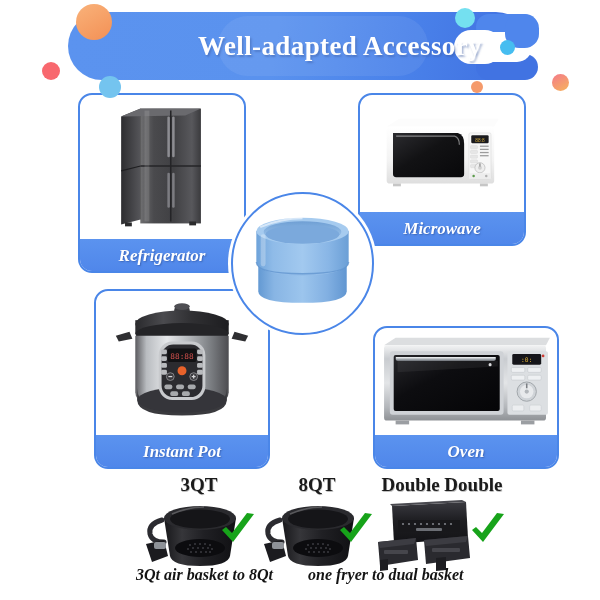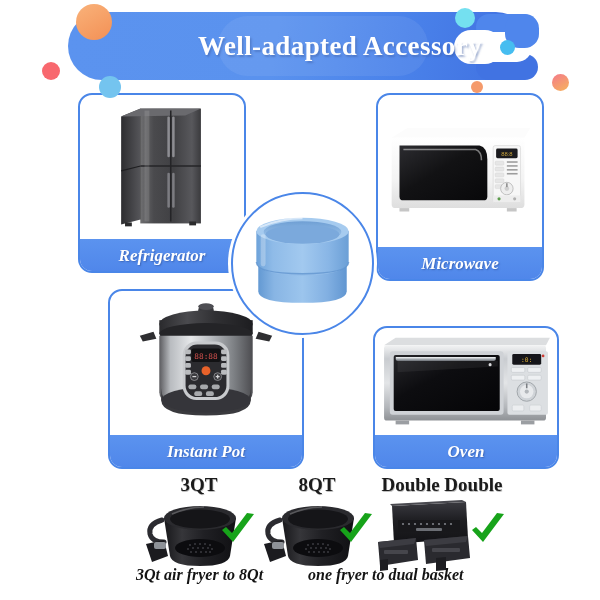--- a/index.html
+++ b/index.html
@@ -110,22 +110,22 @@
     font-size: 17px;
     font-weight: bold;
     font-style: italic;
     text-align: center;
     line-height: 34px;
     border-radius: 0 0 14px 14px;
     text-shadow: 1px 1px 1.5px rgba(40,70,140,0.5);
   }
 
   #panel-refrigerator { left: 78px;  top: 93px;  width: 168px; height: 180px; }
-  #panel-microwave    { left: 376px; top: 93px;  width: 168px; height: 188px; }
-  #panel-instantpot   { left: 108px;  top: 289px; width: 196px; height: 180px; }
+  #panel-microwave    { left: 358px; top: 93px;  width: 168px; height: 153px; }
+  #panel-instantpot   { left: 94px;  top: 289px; width: 176px; height: 180px; }
   #panel-oven         { left: 340px; top: 326px; width: 186px; height: 143px; margin-left: 33px; }
 
   
   #center-product {
     position: absolute;
     left: 231px; top: 192px;
     width: 143px; height: 143px;
     border-radius: 50%;
     background: #ffffff;
     border: 2px solid #4a86e8;
@@ -603,16 +603,16 @@
         <path d="M64,60 L74,59 L74,72 L64,73 Z" fill="#1d1d21"></path>
       </svg>
     </div>
     <div class="check" style="left:96px; top:36px; width:40px; height:40px;">
       <svg viewBox="0 0 40 40" width="100%" height="100%">
         <path d="M4,20 L15,32 L36,4 L29,3 L14,23 L8,17 Z" fill="#17a31a"></path>
       </svg>
     </div>
   </div>
 
-  <div class="bottom-caption" id="caption-left">3Qt air fryer to 8Qt</div>
+  <div class="bottom-caption" id="caption-left">3Qt air basket to 8Qt</div>
   <div class="bottom-caption" id="caption-right">one fryer to dual basket</div>
 
 </div>
 
 </body></html>

